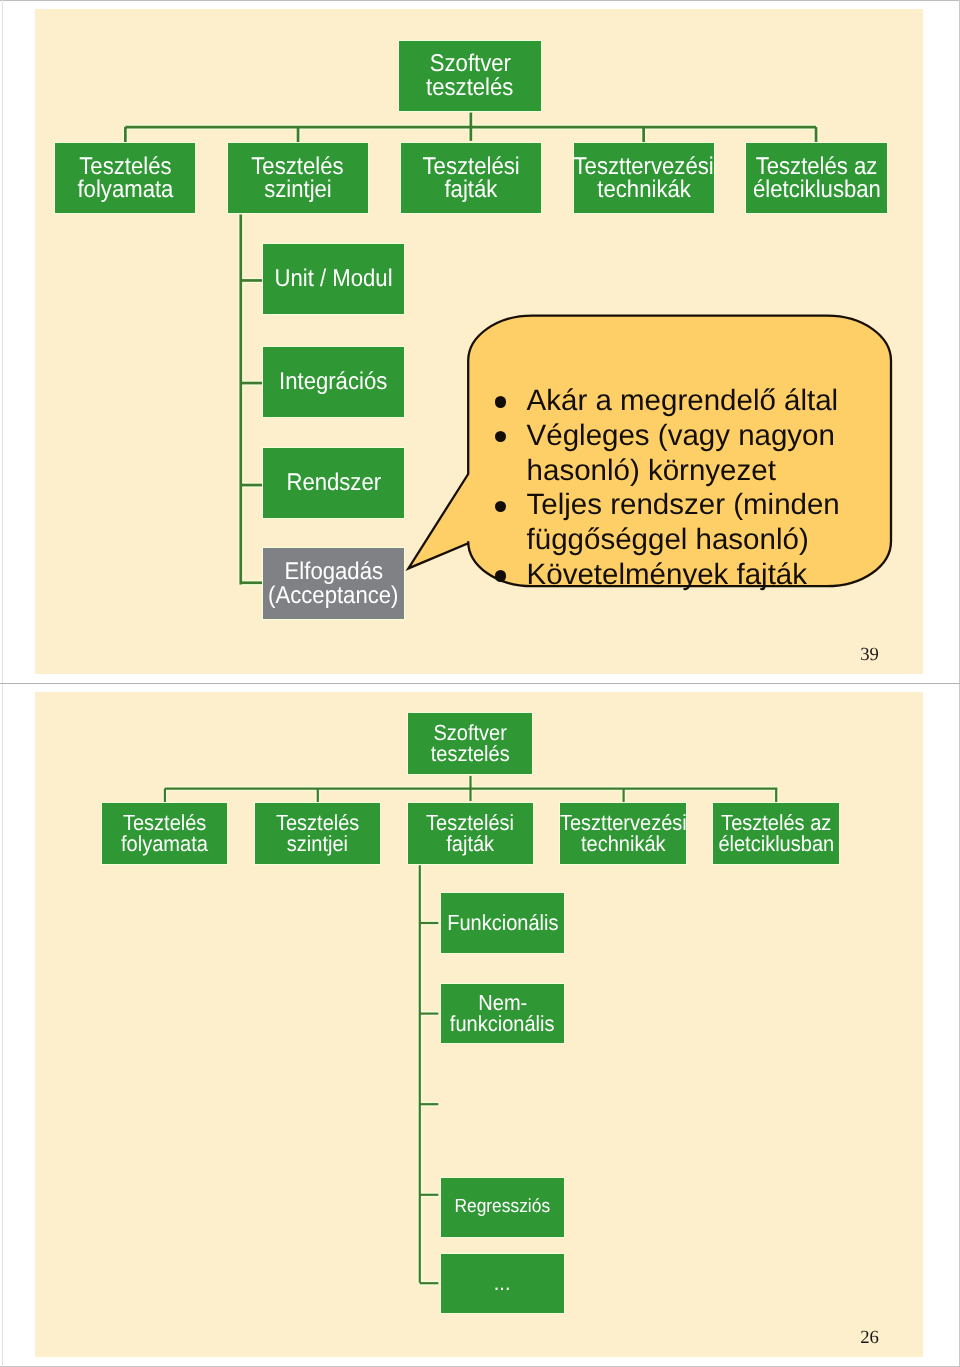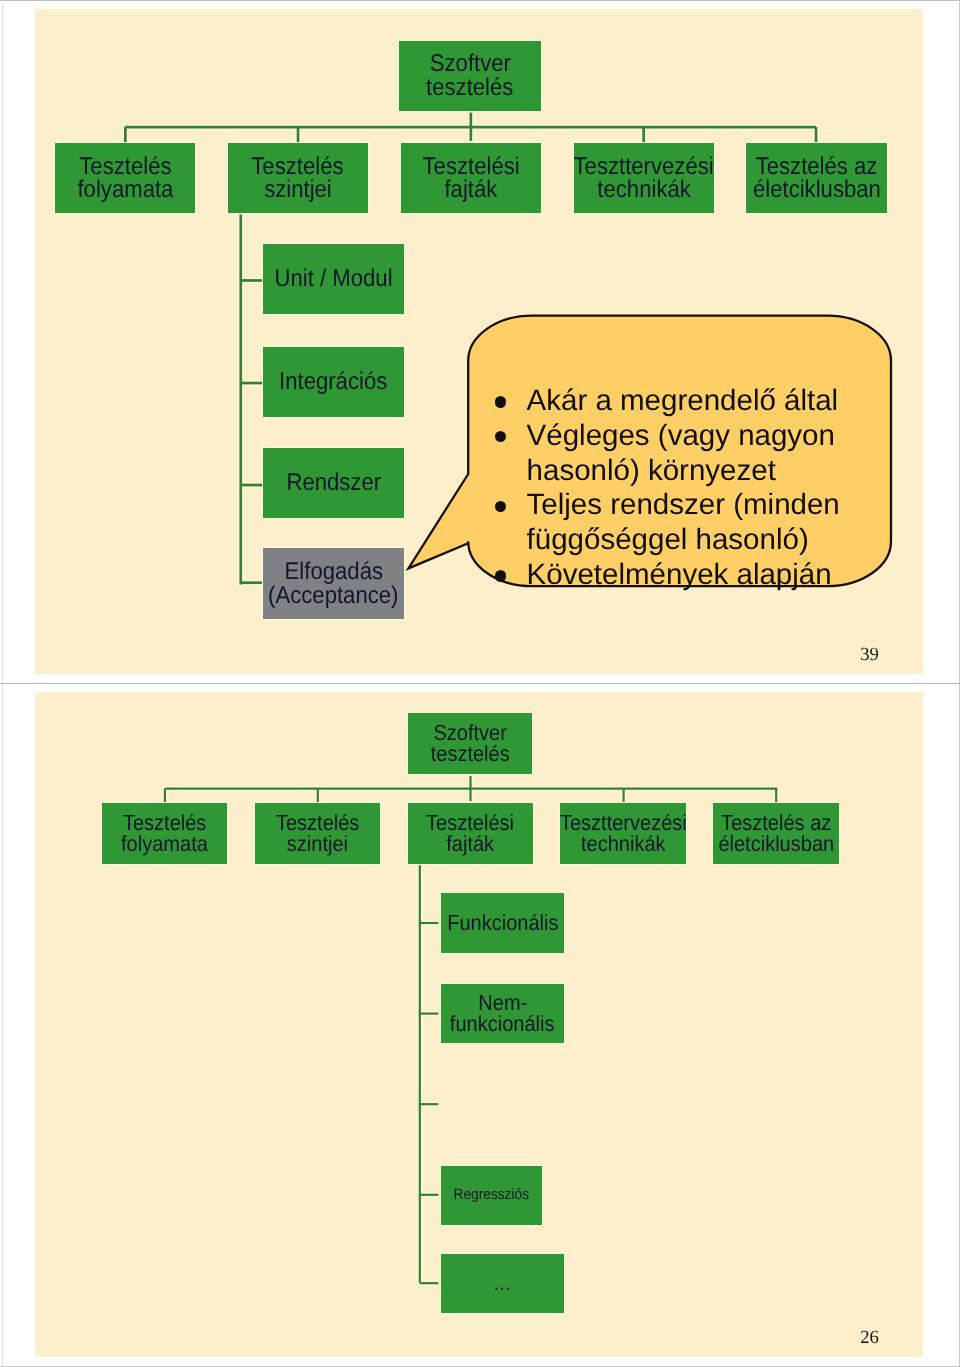--- a/index.html
+++ b/index.html
@@ -32,21 +32,21 @@
   .wires .core line{stroke:#3f7a2e;stroke-width:2.7;stroke-linecap:butt;}
   .wires.w2 .halo line{stroke-width:4.8;}
   .wires.w2 .core line{stroke-width:2.2;}
 
   
   .bul{position:absolute;color:#120d06;white-space:nowrap;margin-top:36px;}
   .bul > div{position:relative;height:34.8px;}
   .dot{position:absolute;border-radius:50%;background:#120d06;
        left:-32px;top:12.3px;width:11.4px;height:11.4px;}
 </style>
-<style>#page{background:#ffffff}.slide{background:#fdefcb}.node{background:#2f9734;border-color:#f4ffdc;color:#0f172a}.node.gray{background:#7f8185}.wires .core line{stroke:#3f7a2e}.bul{color:#120d06}.dot{background:#120d06}</style></head>
+<style>#page{background:#ffffff}.slide{background:#fdefcb}.node{background:#2f9734;border-color:#f4ffdc;color:#ffffff}.node.gray{background:#7f8185}.wires .core line{stroke:#3f7a2e}.bul{color:#120d06}.dot{background:#120d06}</style></head>
 <body>
 
 <div id="page">
 
   <div class="paper-top"></div>
   <div class="paper-bottom"></div>
   <div class="paper-edge l"></div>
   <div class="paper-edge r"></div>
   <div class="slide-sep" style="top:683.4px"></div>
 
@@ -139,21 +139,21 @@
       </div>
       <div>
         <span class="dot"></span>
         <span>Teljes rendszer (minden</span>
       </div>
       <div>
         <span>függőséggel hasonló)</span>
       </div>
       <div>
         <span class="dot"></span>
-        <span>Követelmények alapján</span>
+        <span>Követelmények fajták</span>
       </div>
     </div>
 
     <div class="pgnum" style="left:809.30px;top:636px;width:50px;font-size:18.7px;line-height:20px">39</div>
   </div>
 
   <div class="slide" id="slide2" style="left:35.3px;top:692px;width:887.6px;height:664.8px">
 
     <svg class="wires w2" width="887.6" height="664.8" viewBox="0 0 887.6 664.8">
       <g class="halo">
@@ -212,21 +212,21 @@
       <b>életciklusban</b>
     </div>
 
     <div class="node" style="left:404.70px;top:200.3px;width:125px;height:61.4px;font-size:21.9px;line-height:20.8px">
       <b>Funkcionális</b>
     </div>
     <div class="node" style="left:404.70px;top:290.9px;width:125px;height:61.4px;font-size:21.9px;line-height:20.8px">
       <b>Nem-</b>
       <b>funkcionális</b>
     </div>
-    <div class="node" style="left:404.70px;top:473px;width:103px;height:61.4px;font-size:15px;line-height:20.8px">
+    <div class="node" style="left:404.70px;top:485px;width:125px;height:61.4px;font-size:19px;line-height:20.8px">
       <b>Regressziós</b>
     </div>
     <div class="node" style="left:404.70px;top:560.5px;width:125px;height:61.4px;font-size:21.9px;line-height:20.8px">
       <b>...</b>
     </div>
 
     <div class="pgnum" style="left:809.30px;top:635.5px;width:50px;font-size:18.7px;line-height:20px">26</div>
   </div>
 
 </div>

